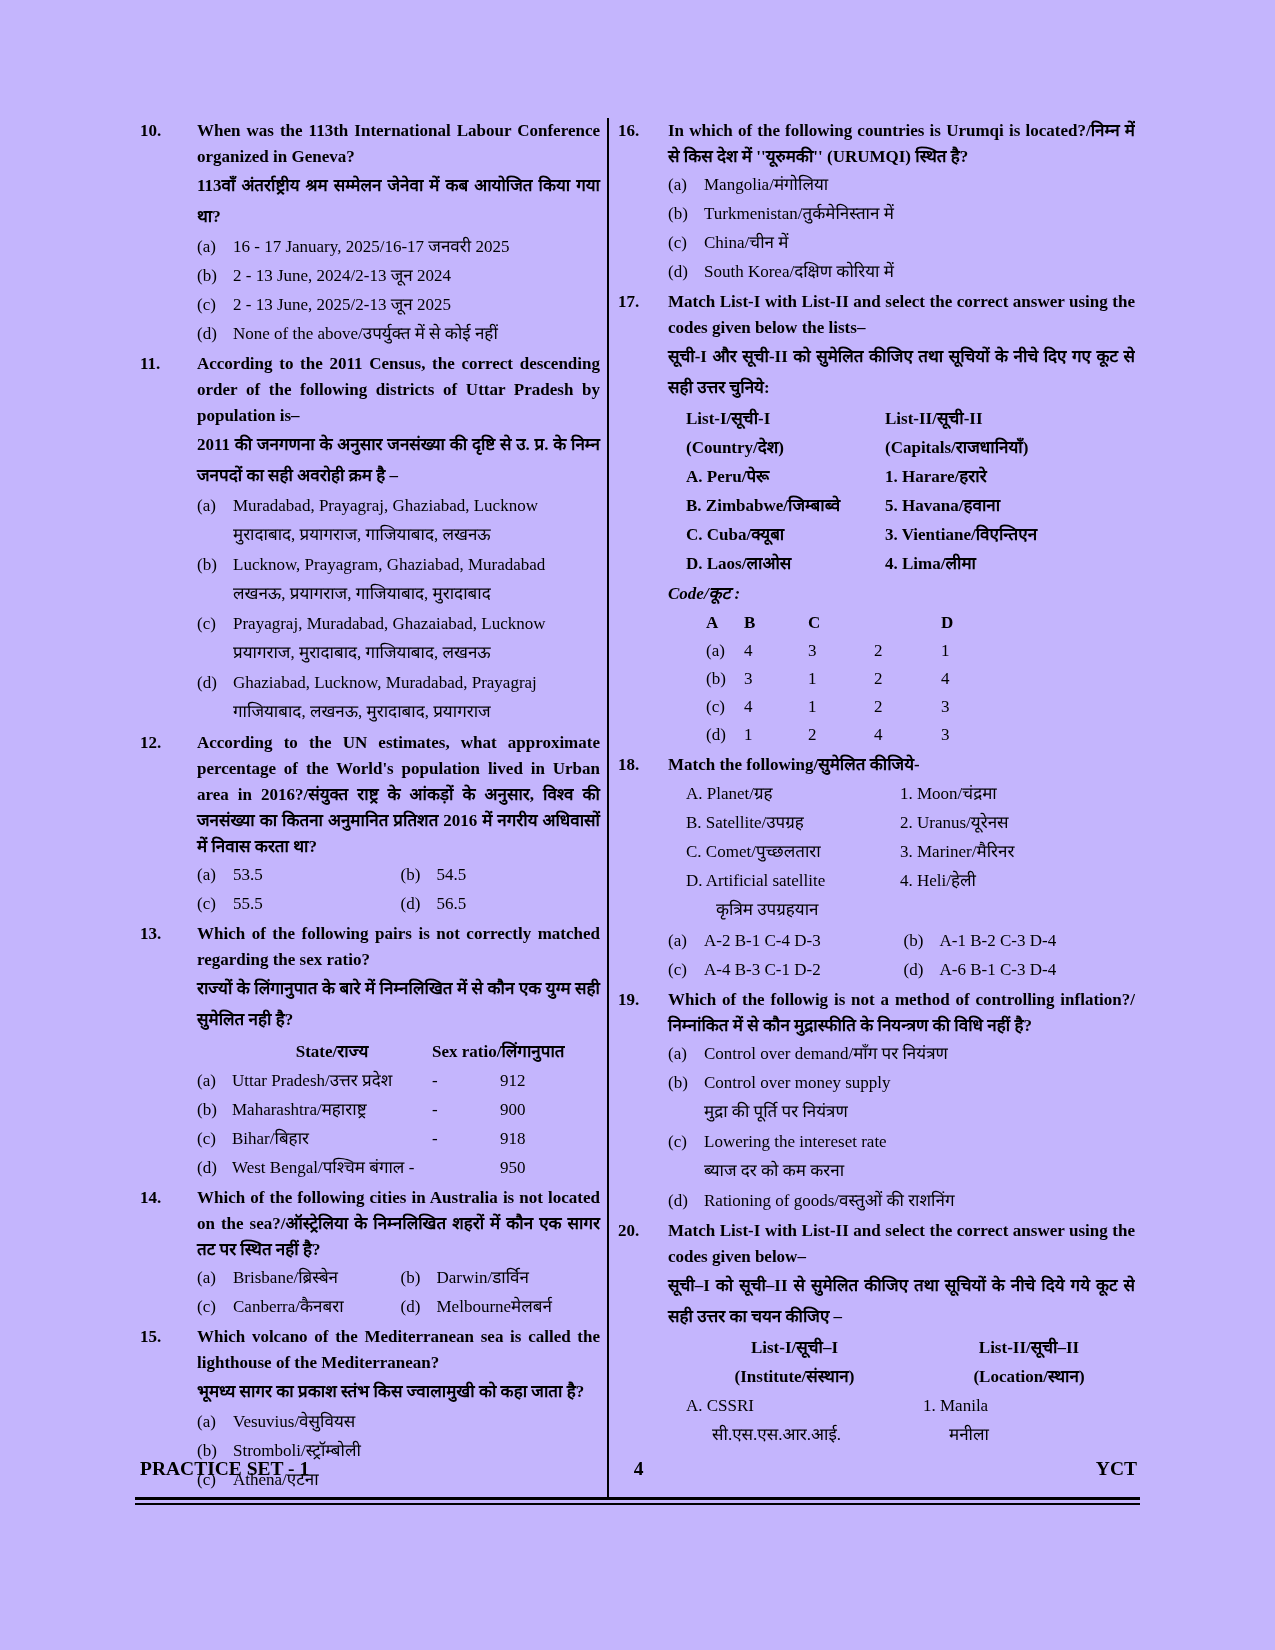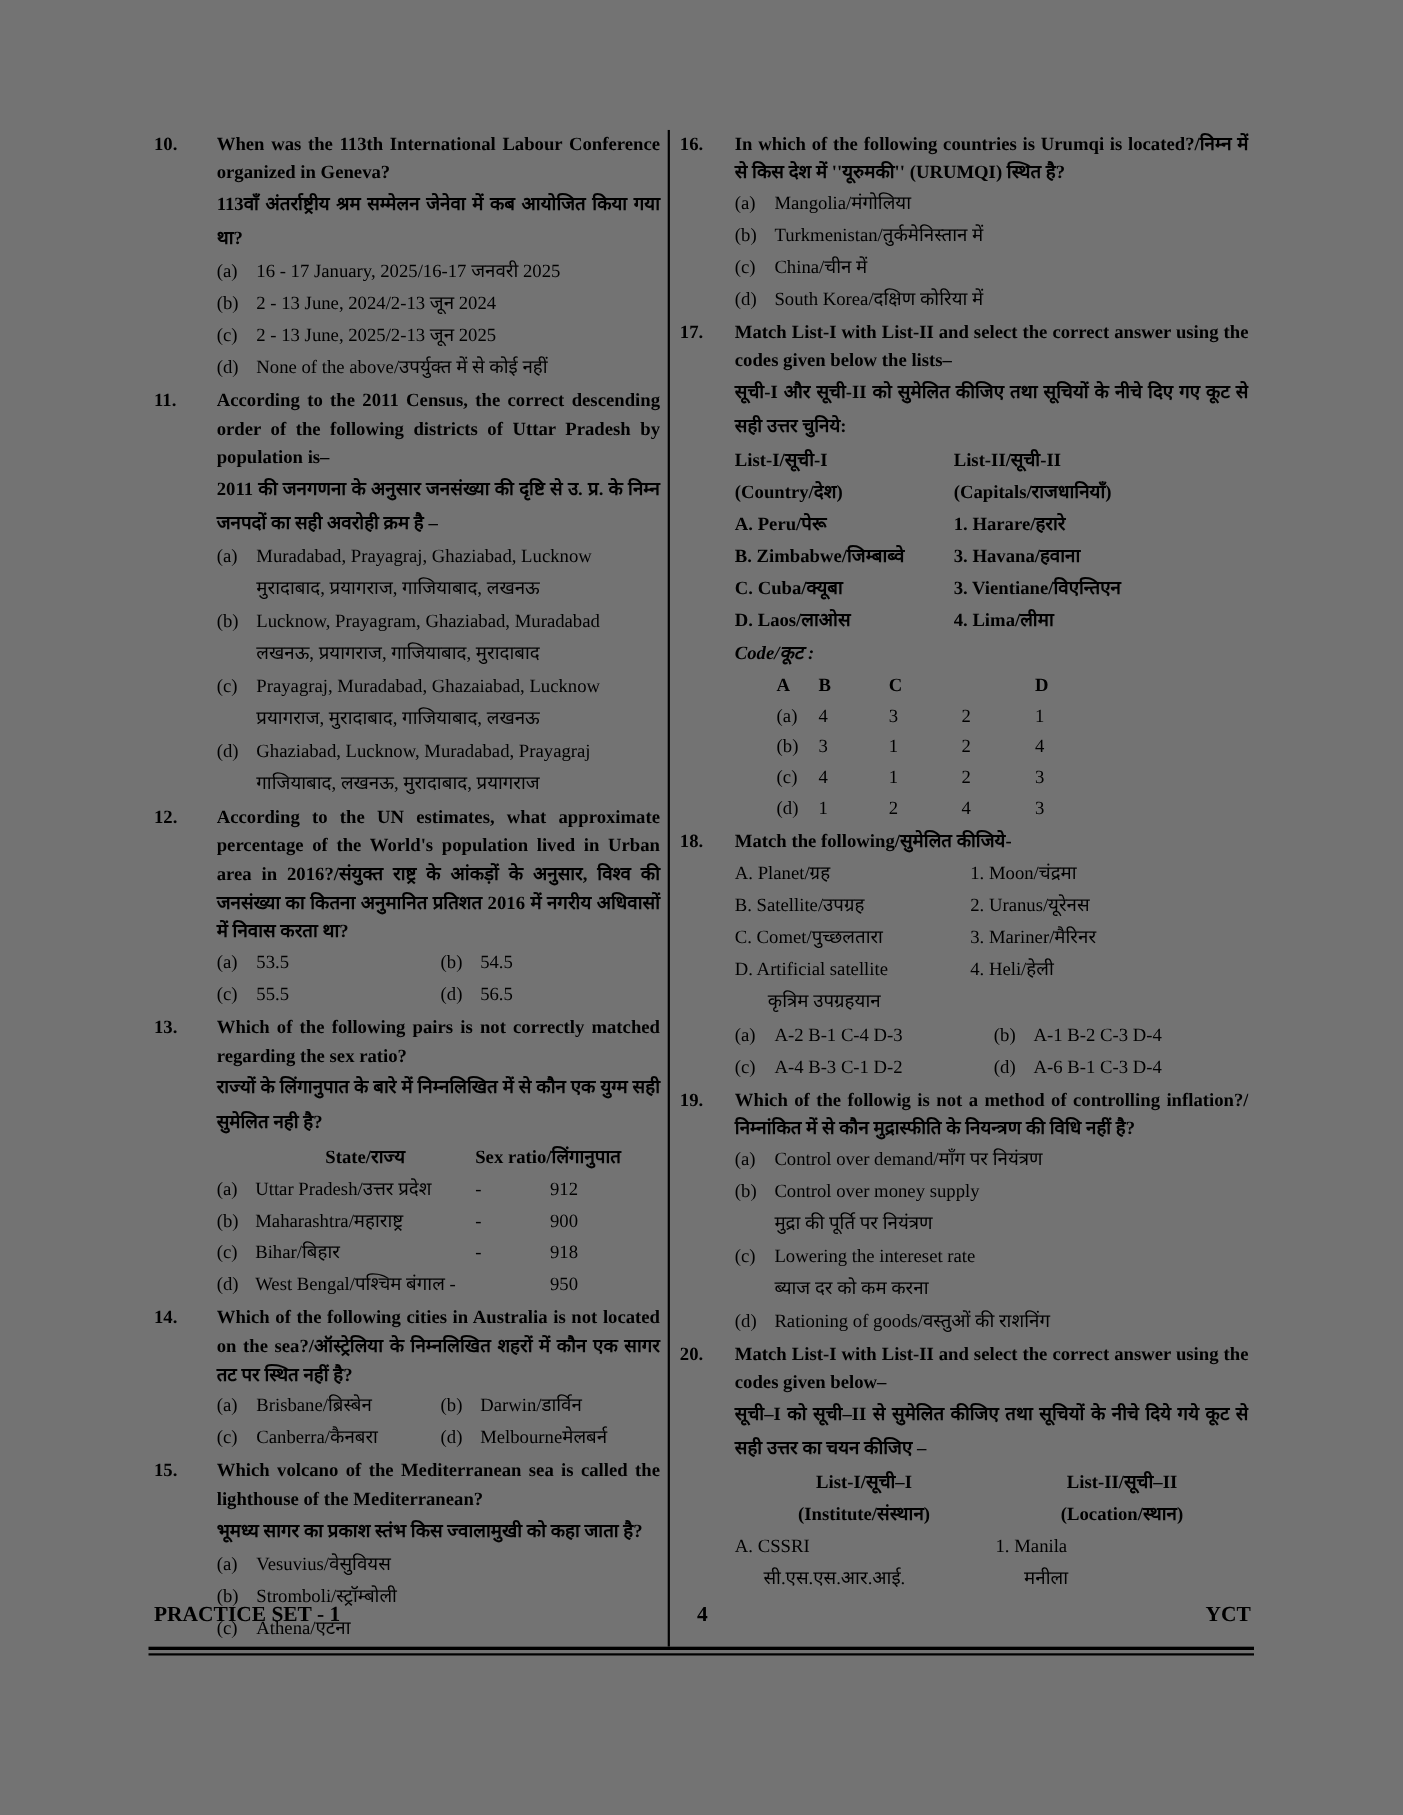--- a/index.html
+++ b/index.html
@@ -1,16 +1,16 @@
 <!DOCTYPE html>
 <html><head>
 <meta charset="utf-8">
 <style>
   html,body{margin:0;padding:0;background:#e8e8e8;}
-  .page{position:relative;width:1275px;height:1650px;background:#737373;overflow:hidden;
+  .page{position:relative;width:1275px;height:1650px;background:#c4b5fd;overflow:hidden;
         color:#000;font-family:"Liberation Serif","DejaVu Sans",serif;margin:0 auto;}
   .columns{position:absolute;left:140px;top:118px;display:flex;align-items:stretch;
            max-height:1379px;overflow:hidden;}
   .col{flex:none;}
   .col-left{width:460px;}
   .col-right{width:517px;}
   .divider{flex:none;width:2px;background:#000;margin:0 9px 0 7px;}
 
   .question{display:grid;grid-template-columns:57px 1fr;margin-bottom:3px;}
   .col-right .question{grid-template-columns:50px 1fr;}
@@ -27,21 +27,21 @@
   .otext{flex:1;min-width:0;}
   .osub{width:100%;padding-left:36px;line-height:30px;}
 
   .match{font-size:17px;line-height:29px;margin:1px 0;}
   .match-row{display:grid;grid-template-columns:197px 1fr;column-gap:2px;}
   .q18 .match-row{grid-template-columns:212px 1fr;}
   .q20 .match-row{grid-template-columns:235px 1fr;}
   .match.bold{font-weight:700;}
   .mhead{font-weight:700;}
   .centerhead .mhead .mcell{text-align:center;}
-  .mcell{min-width:0;}
+  .mcell{min-width:0;margin-left:18px;}
   .msub{padding-left:26px;line-height:30px;}
   .q18 .msub{padding-left:30px;}
 
   .code-label{font-weight:700;font-size:17px;line-height:30px;font-style:italic;}
   .codetable{padding-left:38px;font-size:17px;line-height:28px;}
   .ct-row{display:grid;grid-template-columns:38px 64px 66px 67px 60px;}
   .ct-head{font-weight:700;}
 
   .ratio{font-size:17px;line-height:29px;}
   .ratio-row{display:grid;grid-template-columns:35px 200px 68px 60px;}
@@ -274,21 +274,21 @@
                 </div>
                 <div class="mcell">
                   <div>1. Harare/हरारे</div>
                 </div>
               </div>
               <div class="match-row">
                 <div class="mcell">
                   <div>B. Zimbabwe/जिम्बाब्वे</div>
                 </div>
                 <div class="mcell">
-                  <div>3. Havana/हवाना</div>
+                  <div>5. Havana/हवाना</div>
                 </div>
               </div>
               <div class="match-row">
                 <div class="mcell">
                   <div>C. Cuba/क्यूबा</div>
                 </div>
                 <div class="mcell">
                   <div>3. Vientiane/विएन्तिएन</div>
                 </div>
               </div>

